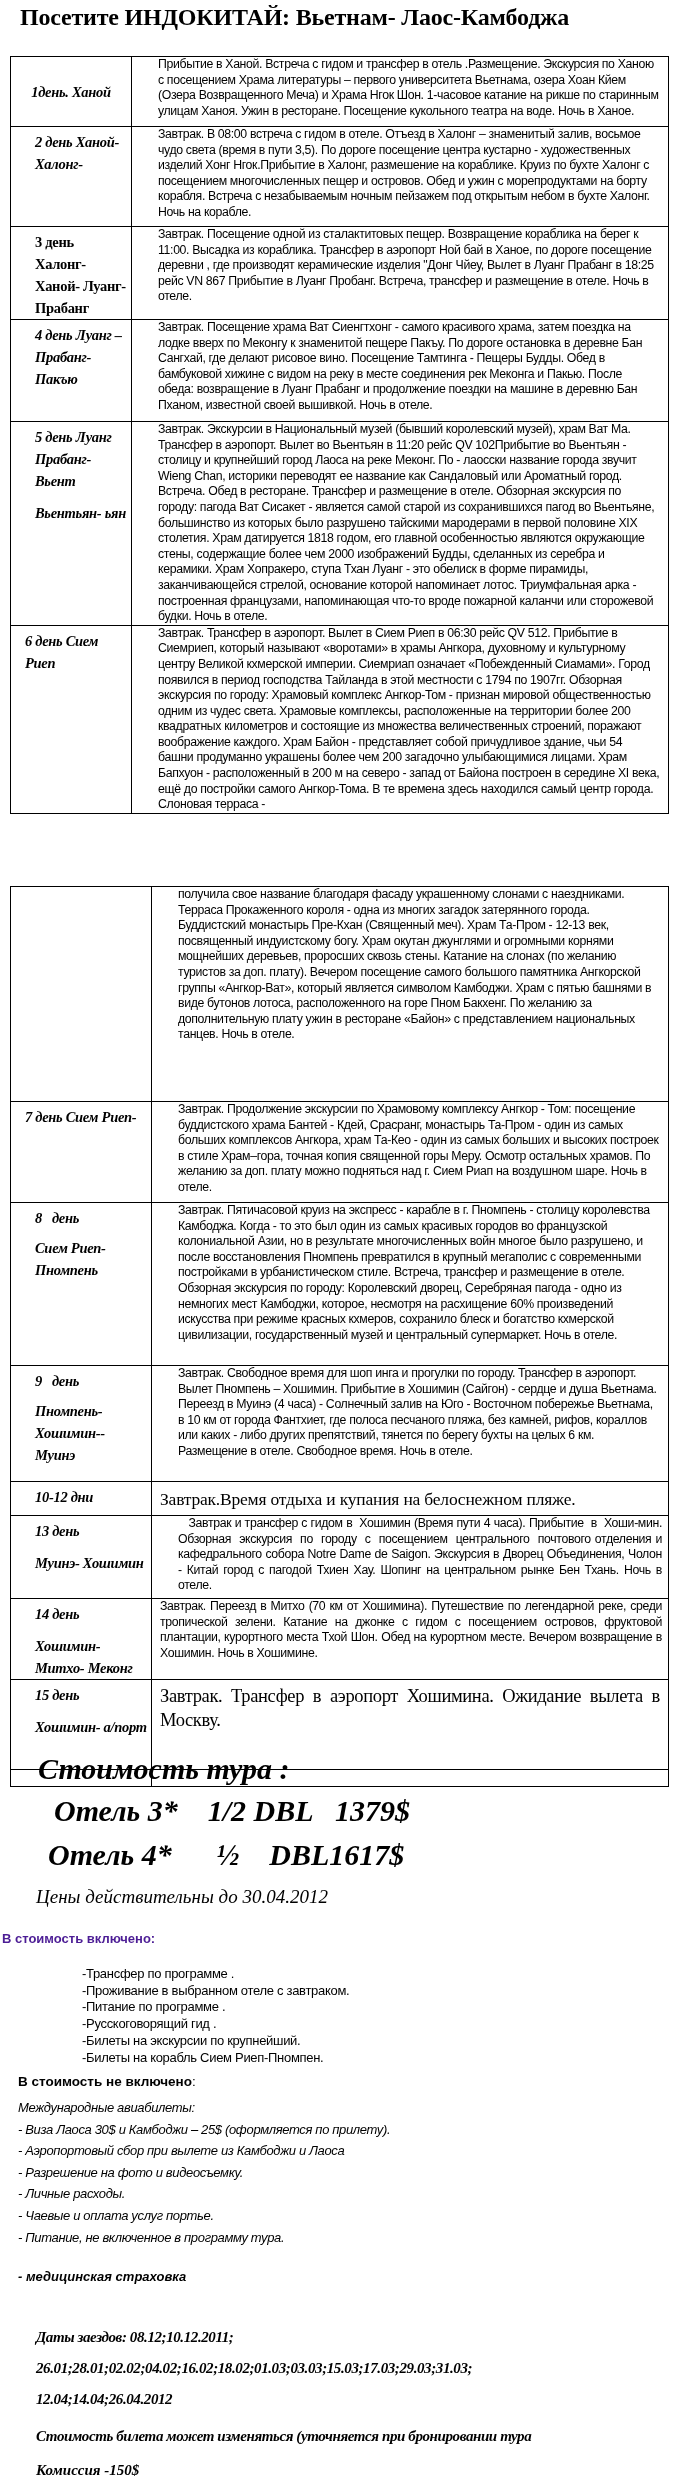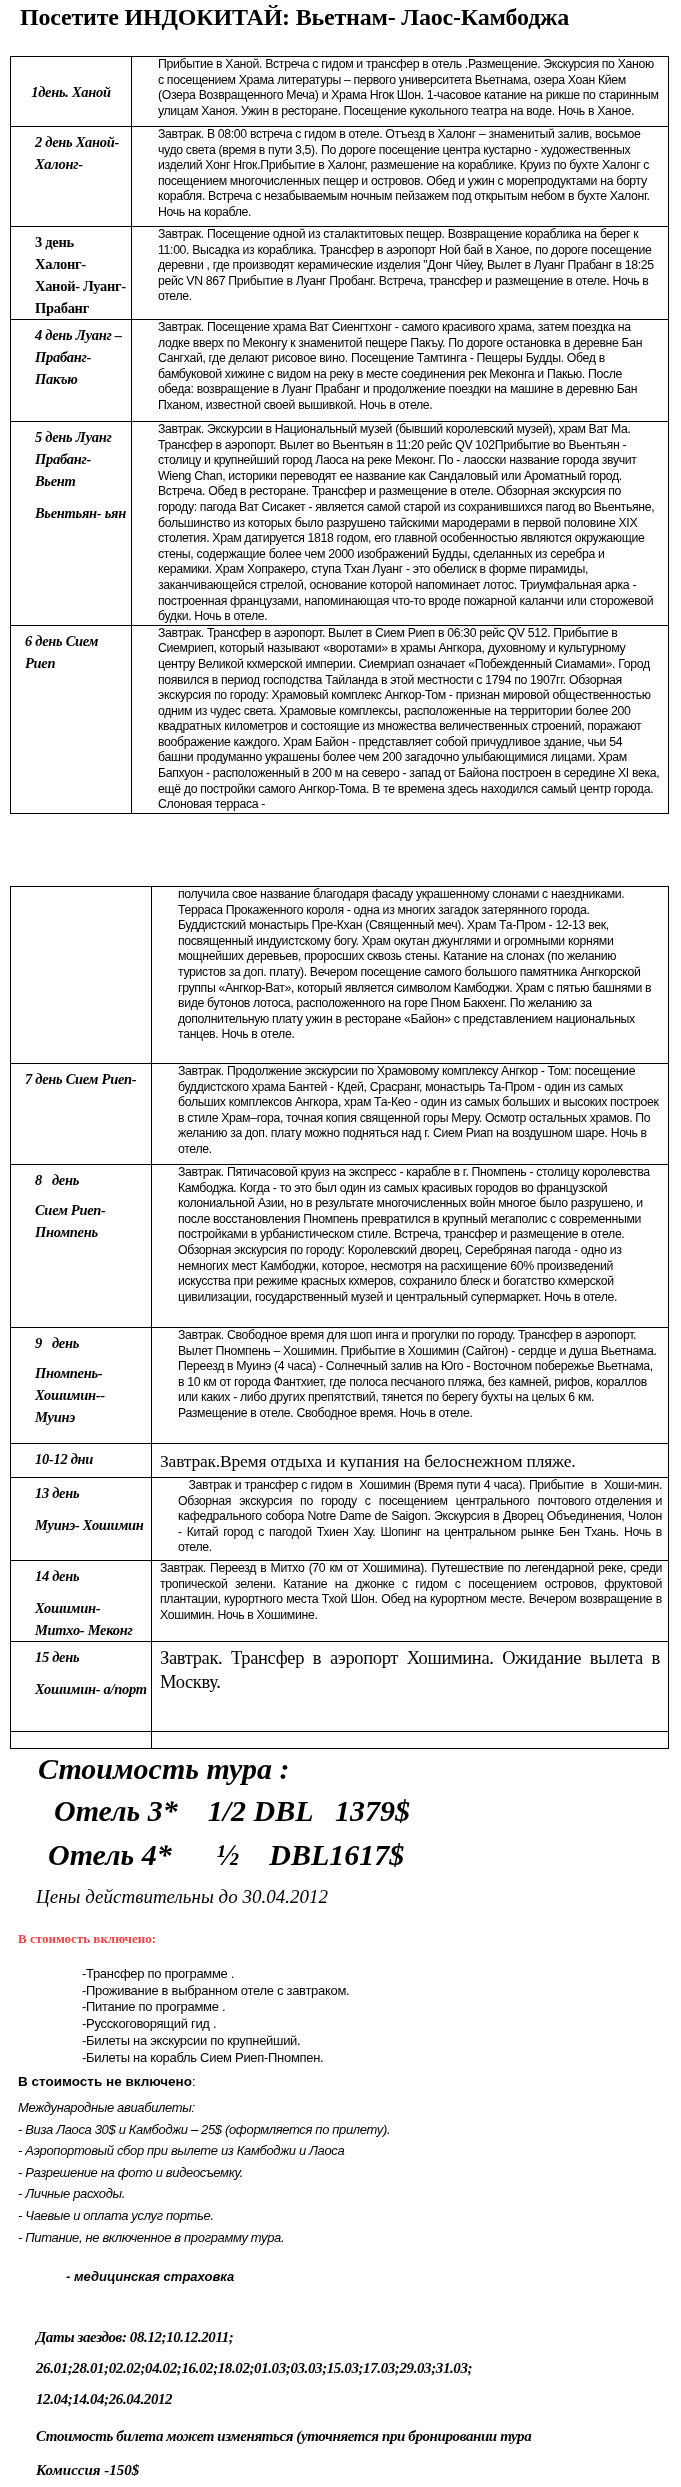--- a/index.html
+++ b/index.html
@@ -38,39 +38,39 @@
   }
   .price-line {
     position: absolute; font-family: "Liberation Serif", serif; font-style: italic; font-weight: bold; font-size: 30px;
     white-space: pre;
   }
   .valid {
     position: absolute; left: 36px; top: 1886px; font-family: "Liberation Serif", serif; font-style: italic;
     font-size: 19px;
   }
   .incl-head {
-    position: absolute; left: 18px; top: 1931px; font-family: Liberation Serif, serif; font-weight: bold;
-    font-size: 13px; color: #ef4444;
+    position: absolute; left: 2px; top: 1931px; font-family: Liberation Sans, sans-serif; font-weight: bold;
+    font-size: 13px; color: #4c1d95;
   }
   .incl-list {
     position: absolute; left: 66px; top: 1950px; margin: 16px; padding: 0; list-style: none;
     font-family: "Liberation Sans", sans-serif; font-size: 13px; line-height: 16.7px; letter-spacing: -0.3px;
   }
   .excl-head {
     position: absolute; left: 18px; top: 2074px; font-family: "Liberation Sans", sans-serif; font-weight: bold;
     font-size: 13.5px;
   }
   .excl-list {
     position: absolute; left: 18px; top: 2097px; margin: 0; padding: 0; list-style: none;
     font-family: "Liberation Sans", sans-serif; font-style: italic; font-size: 13px; line-height: 21.6px;
     letter-spacing: -0.35px;
   }
   .insurance {
     position: absolute; left: 18px; top: 2269px; font-family: "Liberation Sans", sans-serif; font-style: italic;
-    font-weight: bold; font-size: 13px; margin-left: 48px;
+    font-weight: bold; font-size: 13px;
   }
   .dates {
     position: absolute; left: 36px; top: 2322px; width: 620px; font-family: "Liberation Serif", serif;
     font-style: italic; font-weight: bold; font-size: 15px; line-height: 31px; letter-spacing: -0.4px;
   }
   .dates div { white-space: nowrap; }
   .ticket-note {
     position: absolute; left: 36px; top: 2424px; width: 620px; font-family: "Liberation Serif", serif;
     font-style: italic; font-weight: bold; font-size: 15px; line-height: 24px; letter-spacing: -0.4px;
     text-align: justify;
@@ -112,21 +112,21 @@
   </tr>
   <tr style="height:142px;">
     <td class="day" style="padding-left:14px !important;">6 день Сием Риеп</td>
     <td class="desc">Завтрак. Трансфер в аэропорт. Вылет в Сием Риеп в 06:30 рейс QV 512. Прибытие в Сиемриеп, который называют «воротами» в храмы Ангкора, духовному и культурному центру Великой кхмерской империи. Сиемриап означает «Побежденный Сиамами».  Город  появился в период  господства Тайланда в этой местности с 1794 по 1907гг. Обзорная экскурсия по городу: Храмовый комплекс Ангкор-Том - признан мировой общественностью  одним из чудес света. Храмовые комплексы, расположенные на территории более 200 квадратных километров и состоящие из множества величественных строений, поражают воображение каждого. Храм Байон - представляет собой причудливое здание, чьи 54 башни продуманно украшены более чем 200 загадочно улыбающимися лицами. Храм Бапхуон -  расположенный в 200 м на северо - запад от Байона построен в середине XI века, ещё до постройки самого Ангкор-Тома. В те времена здесь находился самый центр города. Слоновая терраса  -</td>
   </tr>
 </tbody>
   </table>
 
 <table class="itin" style="top:886px;">
   <tbody>
-      <tr style="height:177px;">
+      <tr style="height:215px;">
     <td class="day"></td>
     <td class="desc">получила свое название благодаря фасаду украшенному слонами с наездниками. Терраса Прокаженного короля - одна из многих загадок затерянного города. Буддистский монастырь Пре-Кхан (Священный меч).  Храм Та-Пром - 12-13 век, посвященный индуистскому богу. Храм окутан джунглями и огромными корнями  мощнейших деревьев, проросших сквозь стены. Катание на слонах (по желанию туристов за доп. плату). Вечером посещение самого большого памятника Ангкорской группы «Ангкор-Ват»,  который является символом Камбоджи. Храм  с пятью башнями в виде бутонов лотоса, расположенного  на горе Пном Бакхенг. По желанию за дополнительную плату ужин в ресторане «Байон» с представлением национальных танцев. Ночь в отеле.</td>
   </tr>
   <tr style="height:101px;">
     <td class="day" style="padding-left:14px !important;">7 день Сием Риеп-</td>
     <td class="desc">Завтрак. Продолжение экскурсии по Храмовому комплексу Ангкор - Том: посещение буддистского храма Бантей - Кдей, Срасранг, монастырь Та-Пром - один из самых больших комплексов Ангкора, храм Та-Кео - один из самых больших и высоких построек в стиле Храм–гора,  точная копия священной горы Меру. Осмотр остальных храмов. По желанию за доп. плату можно подняться над  г. Сием Риап на воздушном шаре.   Ночь в отеле.</td>
   </tr>
   <tr style="height:163px;">
     <td class="day">
       <div style="white-space:pre;">8   день</div>

